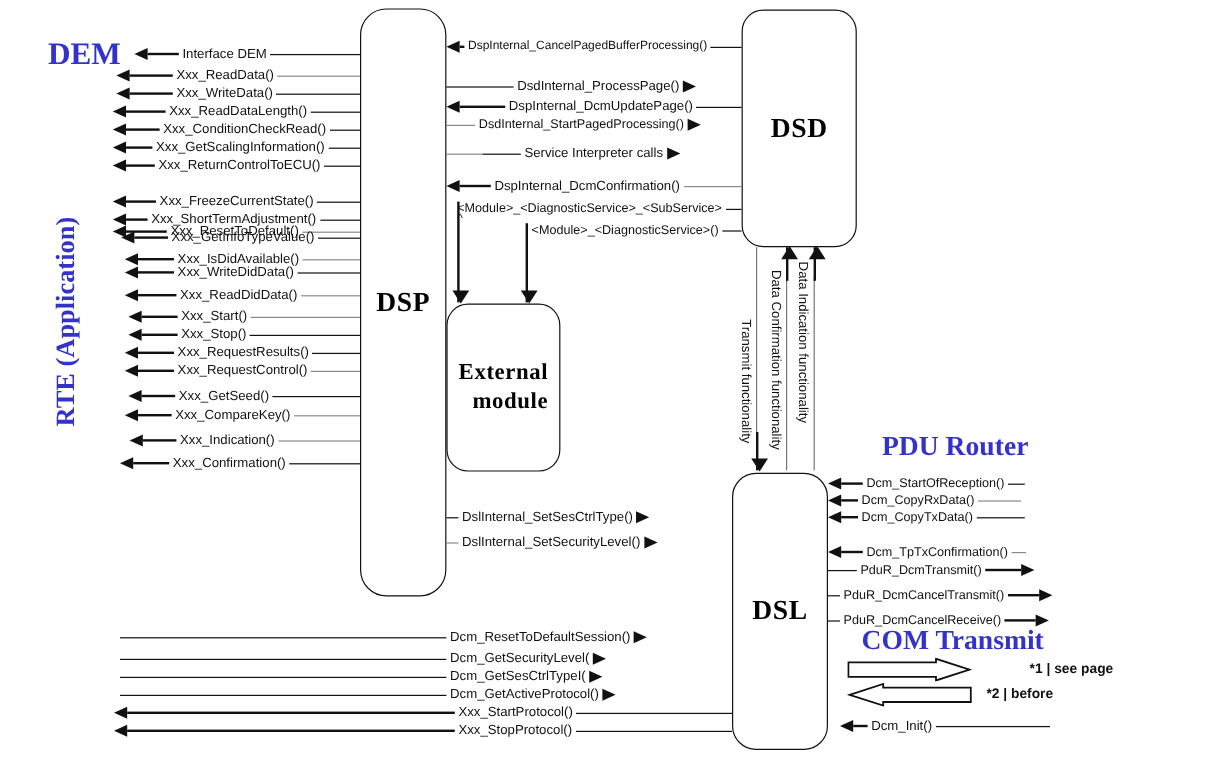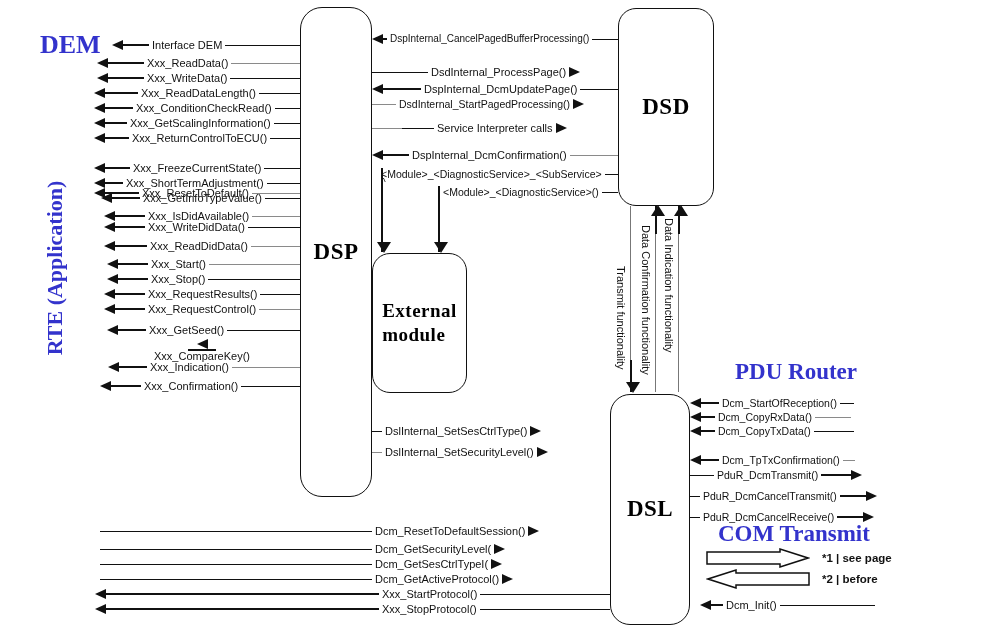--- a/index.html
+++ b/index.html
@@ -24,21 +24,21 @@
     box-sizing:border-box;
     display:flex;
     align-items:center;
     justify-content:center;
   }
   .modbox .mlabel{
     font-family:"Liberation Serif", serif;
     font-weight:bold;
     color:#000;
     letter-spacing:.5px;
-    text-align:left;
+    text-align:right;
     line-height:1.25;
   }
   #box-dsp{ left:300px; top:7px;  width:72px;  height:490px; border-radius:22px;}
   #box-dsd{ left:618px; top:8px;  width:96px;  height:198px; border-radius:18px;}
   #box-dsl{ left:610px; top:394px;width:80px;  height:231px; border-radius:20px;}
   #box-ext{ left:372px; top:253px;width:95px;  height:140px; border-radius:18px;}
   #box-dsp .mlabel,#box-dsd .mlabel,#box-dsl .mlabel{font-size:23px;}
   #box-ext .mlabel{font-size:19px;}
 
   
@@ -308,21 +308,21 @@
     <span class="seg gray grow"></span>
   </div>
 
   <div class="row" style="left:107px;top:323px;width:193px;">
     <span class="ahead left"></span>
     <span class="shaft" style="width:28px;"></span>
     <span class="cap">Xxx_GetSeed()</span>
     <span class="seg grow"></span>
   </div>
 
-  <div class="row" style="left:104px;top:339px;width:196px;flex-direction:column;">
+  <div class="row" style="left:104px;top:339px;width:196px;">
     <span class="ahead left"></span>
     <span class="shaft" style="width:28px;"></span>
     <span class="cap">Xxx_CompareKey()</span>
     <span class="seg gray grow"></span>
   </div>
 
   <div class="row" style="left:108px;top:360px;width:192px;">
     <span class="ahead left"></span>
     <span class="shaft" style="width:28px;"></span>
     <span class="cap">Xxx_Indication()</span>
@@ -491,21 +491,21 @@
     <span class="shaft" style="width:26px;"></span>
     <span class="ahead right"></span>
   </div>
   <div class="row" style="left:690px;top:510px;width:294px;">
     <span class="seg" style="width:10px;"></span>
     <span class="cap small">PduR_DcmCancelReceive()</span>
     <span class="shaft" style="width:26px;"></span>
     <span class="ahead right"></span>
   </div>
 
-  <div class="legend-row" style="left:706px;top:548px;">
+  <div class="legend-row" style="left:706px;top:548px;gap:36px;">
     <svg class="hollow" width="104" height="20" viewBox="0 0 104 20">
       <polygon points="1,4 74,4 74,1 102,10 74,19 74,16 1,16" fill="#ffffff" stroke="#111111" stroke-width="1.5" stroke-linejoin="miter"></polygon>
     </svg>
     <span class="ltext">*1 | see page</span>
   </div>
 
   <div class="legend-row" style="left:706px;top:569px;">
     <svg class="hollow" width="104" height="20" viewBox="0 0 104 20">
       <polygon points="103,4 30,4 30,1 2,10 30,19 30,16 103,16" fill="#ffffff" stroke="#111111" stroke-width="1.5" stroke-linejoin="miter"></polygon>
     </svg>

